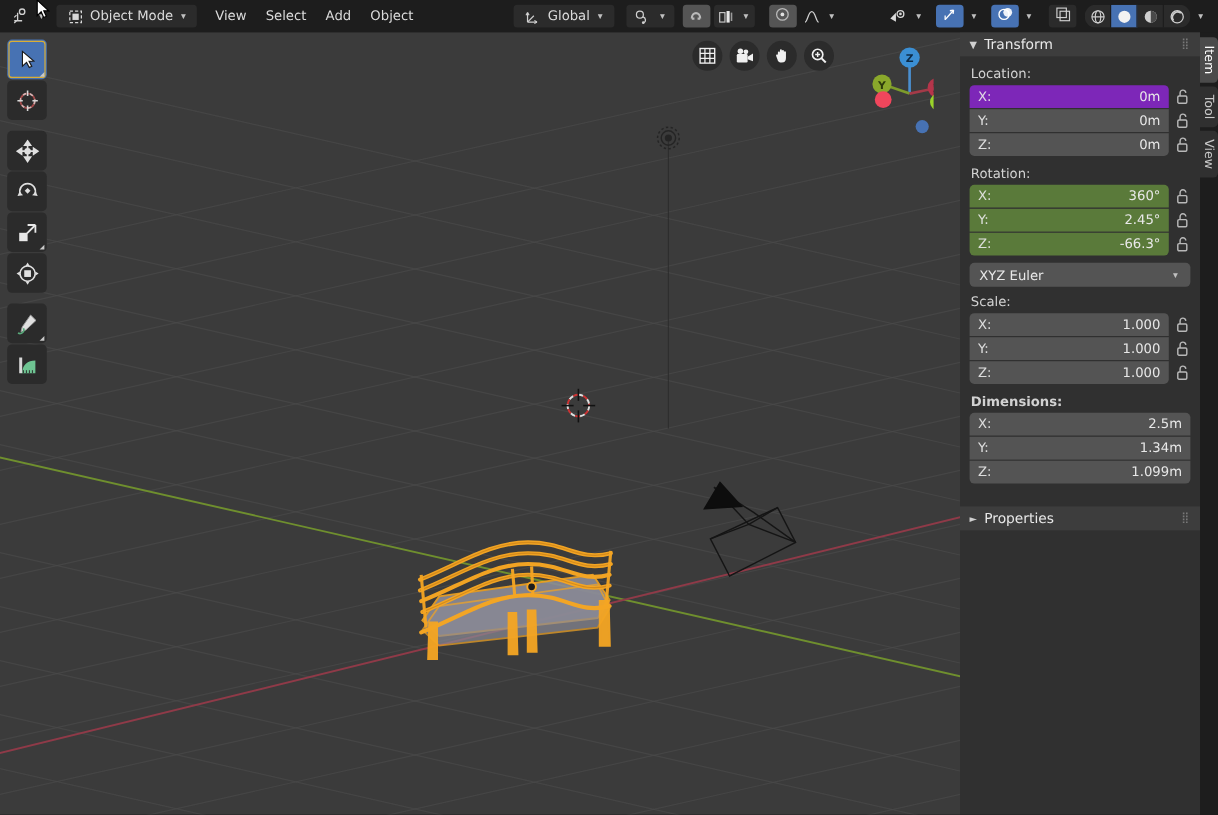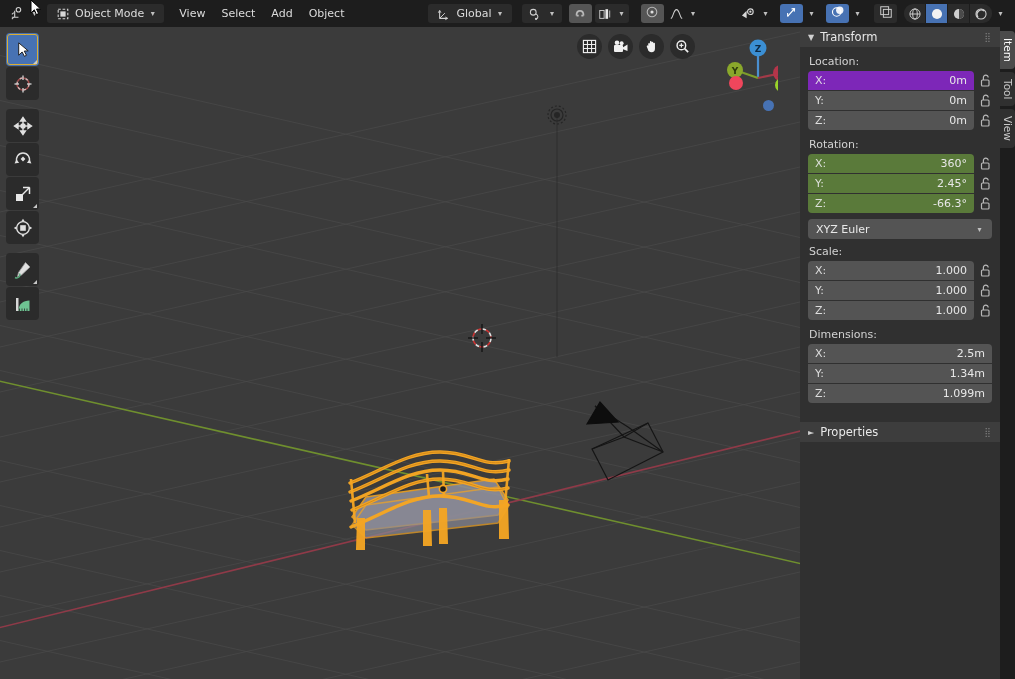--- a/index.html
+++ b/index.html
@@ -672,21 +672,21 @@
           <span class="v">1.000</span>
         </div>
         <span class="lock">
           <svg width="13" height="14" viewBox="0 0 13 14">
             <rect x="2.5" y="6" width="7.5" height="6" rx="1" fill="none" stroke="#b8b8b8" stroke-width="1.2"></rect>
             <path d="M4.4 6 L4.4 3.6 A2.4 2.4 0 0 1 9.2 3.4" fill="none" stroke="#b8b8b8" stroke-width="1.2"></path>
           </svg>
         </span>
       </div>
 
-      <div class="sect-label" style="margin-top:8px;">Dimensions:</div>
+      <div class="sect-label" style="margin-top:8px;font-weight:bold;">Dimensions:</div>
       <div class="frow">
         <div class="fld top">
           <span class="k">X:</span>
           <span class="v">2.5m</span>
         </div>
       </div>
       <div class="frow">
         <div class="fld">
           <span class="k">Y:</span>
           <span class="v">1.34m</span>

